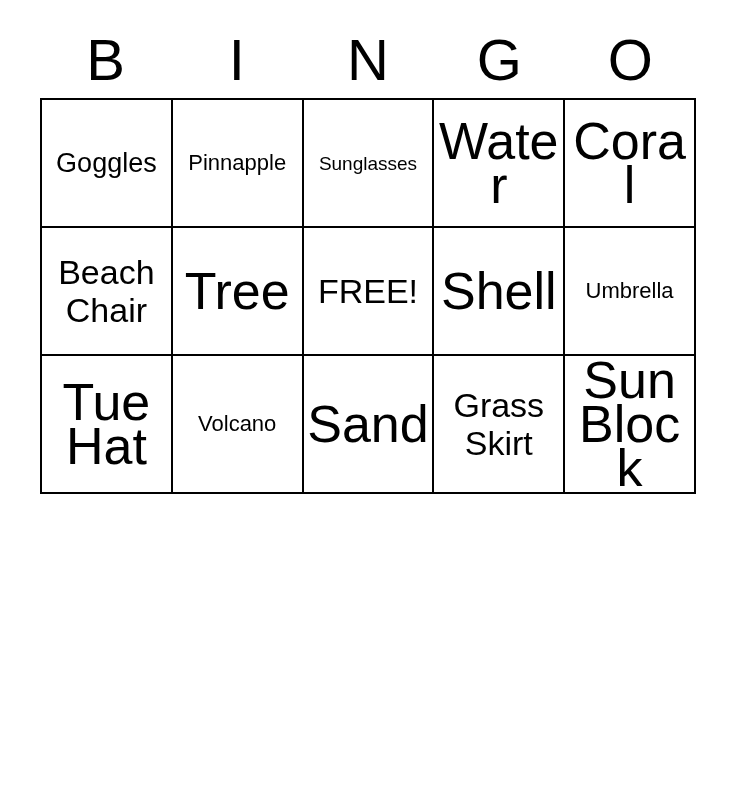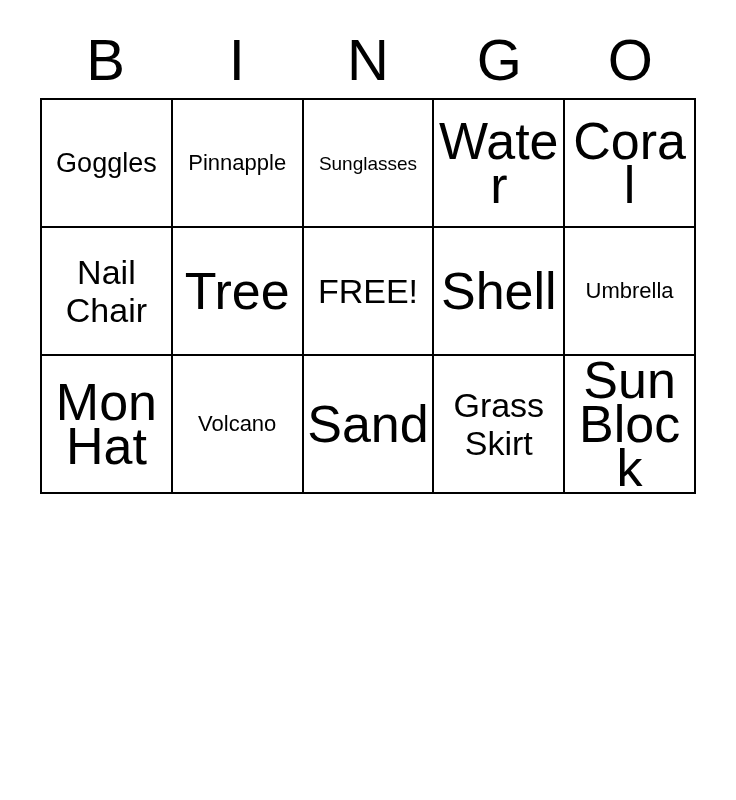--- a/index.html
+++ b/index.html
@@ -77,28 +77,28 @@
   <table class="grid">
     <tbody>
       <tr>
         <td class="fs-md">Goggles</td>
         <td class="fs-sm">Pinnapple</td>
         <td class="fs-xs">Sunglasses</td>
         <td class="fs-xl">Water</td>
         <td class="fs-xl">Coral</td>
       </tr>
       <tr>
-        <td class="fs-lg">Nail Chair</td>
+        <td class="fs-lg">Beach Chair</td>
         <td class="fs-xl">Tree</td>
         <td class="fs-lg">FREE!</td>
         <td class="fs-xl">Shell</td>
         <td class="fs-sm">Umbrella</td>
       </tr>
       <tr>
-        <td class="fs-xl">Mon Hat</td>
+        <td class="fs-xl">Tue Hat</td>
         <td class="fs-sm">Volcano</td>
         <td class="fs-xl">Sand</td>
         <td class="fs-lg">Grass Skirt</td>
         <td class="fs-xl">Sun Block</td>
       </tr>
     </tbody>
   </table>
 
 </div>
 

